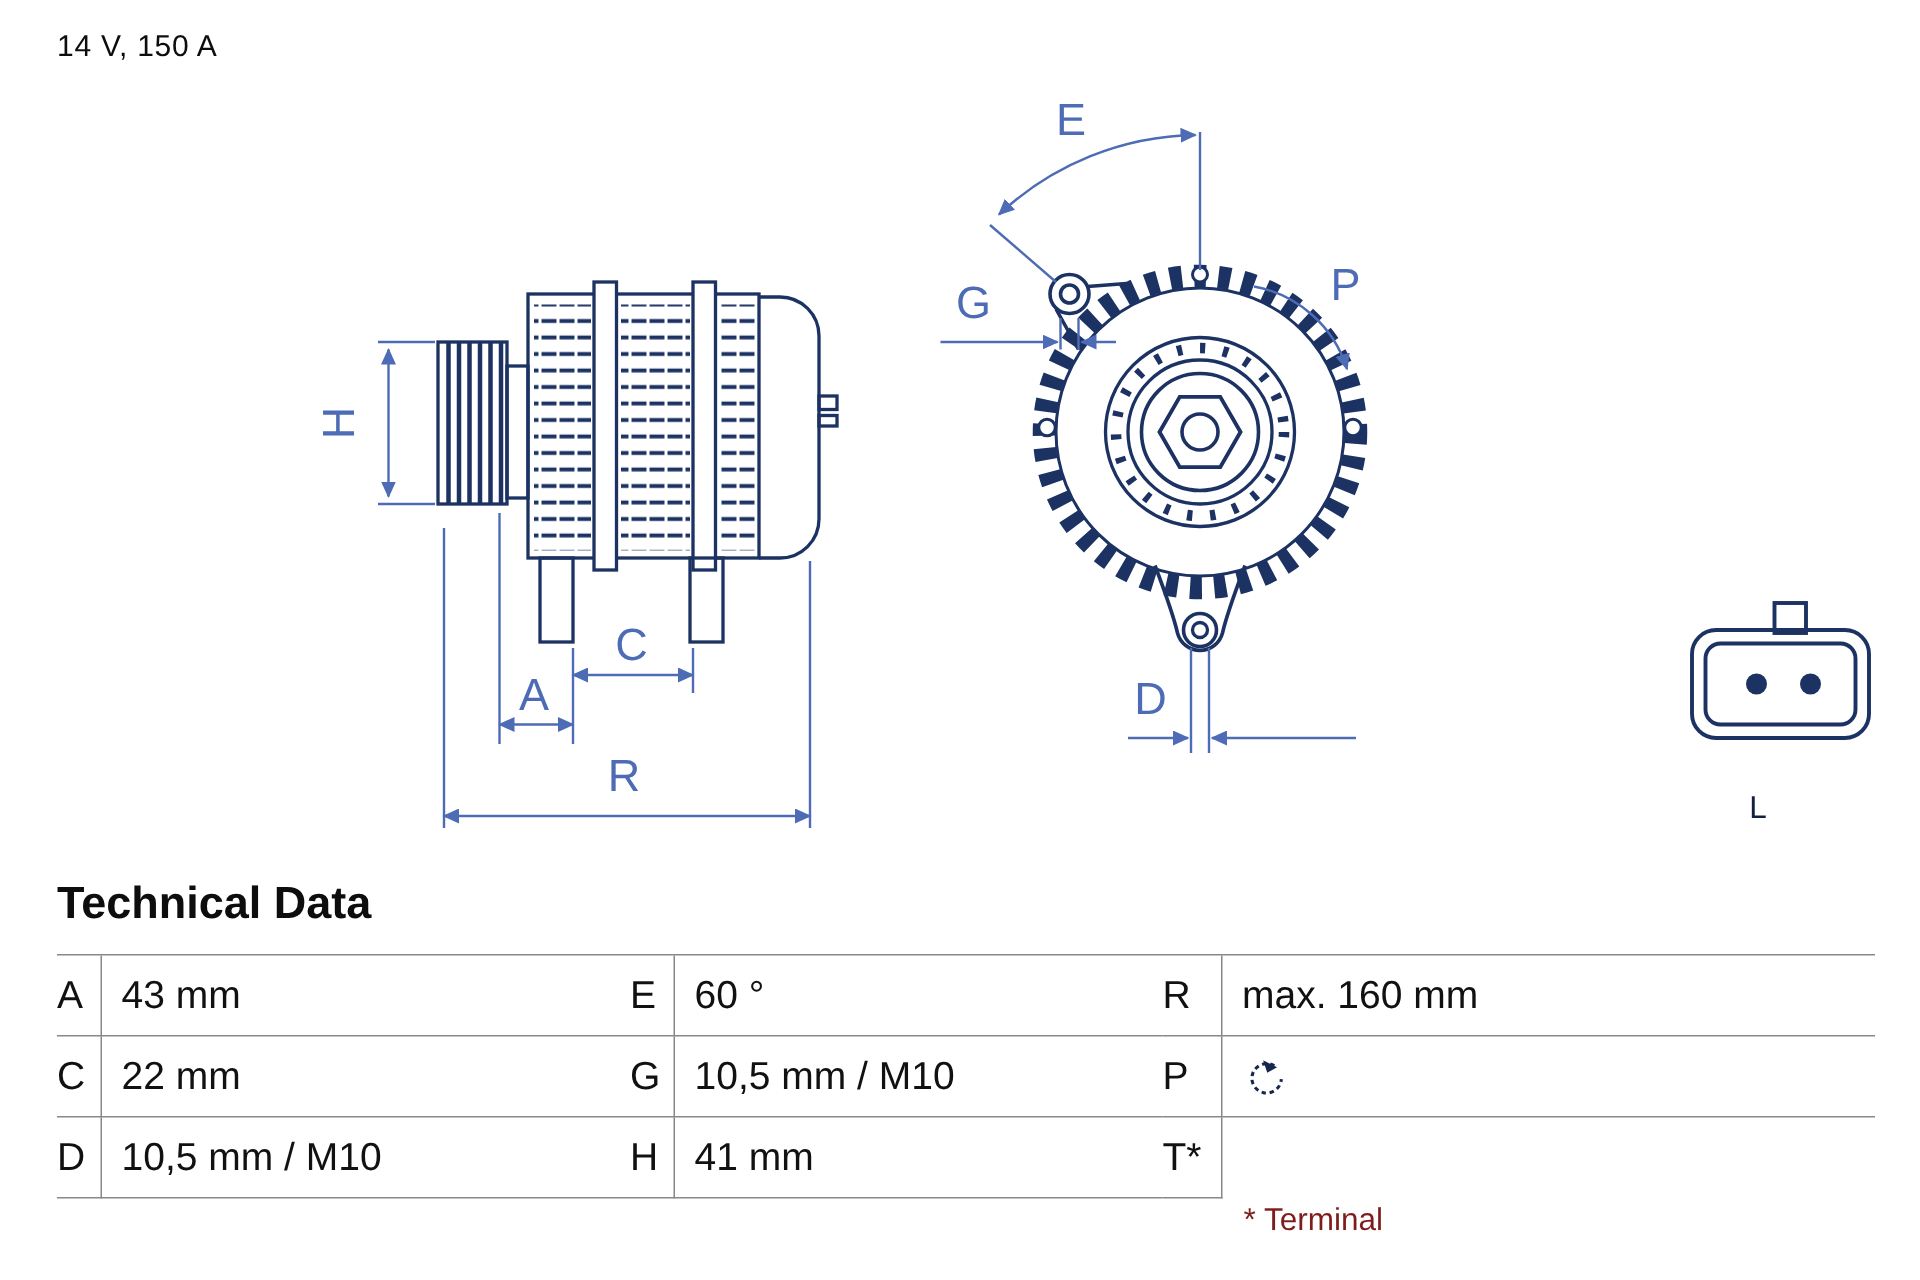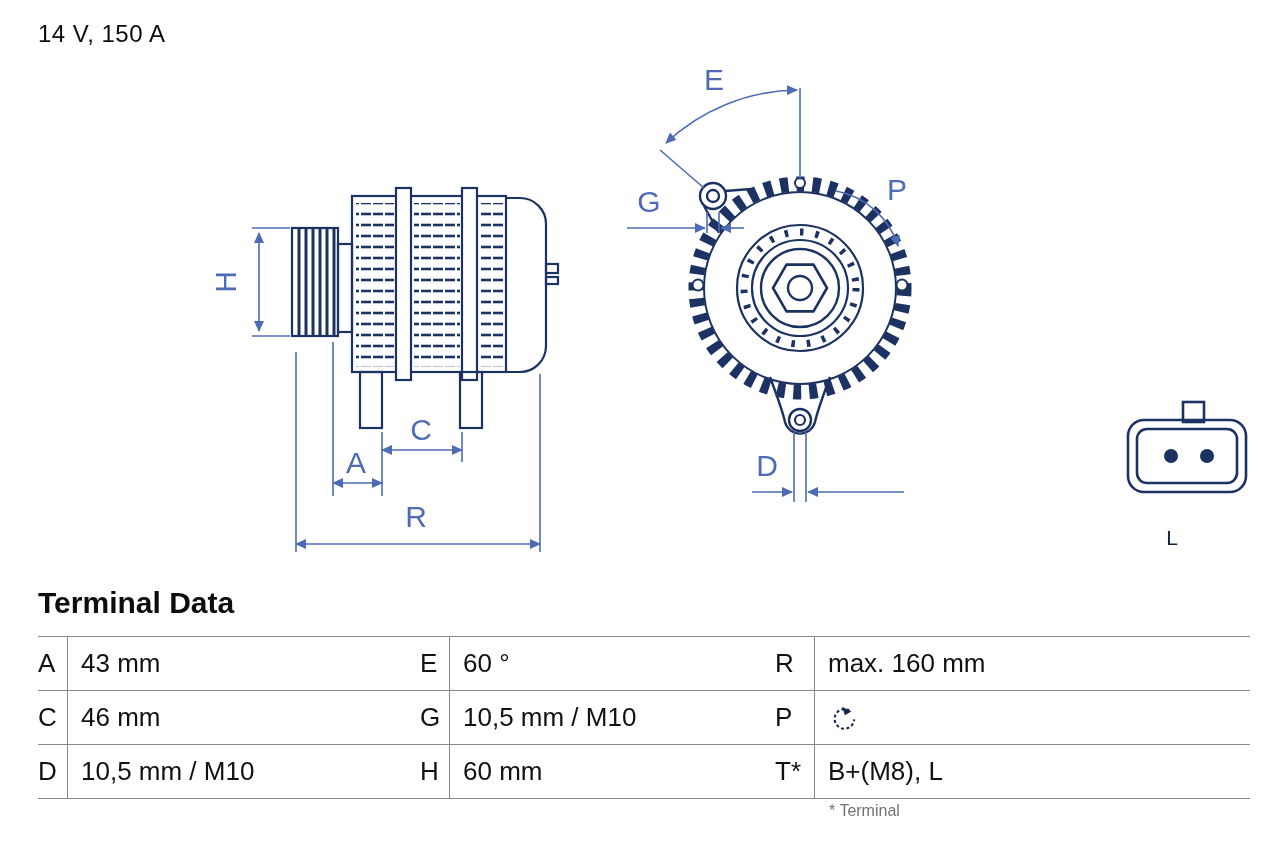--- a/index.html
+++ b/index.html
@@ -3,21 +3,21 @@
 <meta charset="utf-8">
 <style>
   * { margin:0; padding:0; box-sizing:border-box; }
   html,body { background:#fff; }
   body {
     width:1280px; height:853px; position:relative; overflow:hidden;
     font-family:"Liberation Sans", sans-serif; color:#1a1a1a;
   }
   .rating {
     position:absolute; left:38px; top:20px;
-    font-size:24px; color:#0d0d0d; letter-spacing:0.5px;
+    font-size:20px; color:#0d0d0d; letter-spacing:0.5px;
   }
   .drawing { position:absolute; left:0; top:0; }
   svg text { font-family:"Liberation Sans", sans-serif; }
   .td-title {
     position:absolute; left:38px; top:586px;
     font-size:30px; font-weight:bold; color:#0d0d0d;
   }
   .spec-table {
     position:absolute; left:38px; top:636px; width:1212px;
     display:grid;
@@ -26,21 +26,21 @@
   }
   .cell {
     height:54px; display:flex; align-items:center;
     font-size:26px; border-bottom:1px solid #888; color:#111;
   }
   .cell.key { border-right:1px solid #888; }
   .cell.val { padding-left:13px; }
   .rot { width:30px; height:28px; display:block; }
   .footnote {
     position:absolute; left:829px; top:802px;
-    font-size:16px; color:#737373;
+    font-size:21px; color:#7f1d1d;
   }
 </style>
 </head>
 <body>
 
 <div class="rating">14 V, 150 A</div>
 
 <svg class="drawing" width="1280" height="570" viewBox="0 0 1280 570">
   <defs>
     <marker id="arr" markerWidth="12" markerHeight="10" refX="10" refY="5" orient="auto-start-reverse" markerUnits="userSpaceOnUse">
@@ -135,44 +135,43 @@
   <g stroke="#1c3263" fill="none" stroke-width="2.6">
     <rect x="1183" y="402" width="21" height="20"></rect>
     <rect x="1128" y="420" width="118" height="72" rx="16"></rect>
     <rect x="1137" y="429" width="100" height="54" rx="10"></rect>
     <circle cx="1171" cy="456" r="7" fill="#1c3263" stroke="none"></circle>
     <circle cx="1207" cy="456" r="7" fill="#1c3263" stroke="none"></circle>
   </g>
   <text x="1172" y="545" font-size="21" fill="#13213f" text-anchor="middle">L</text>
 </svg>
 
-<h2 class="td-title">Terminal Data</h2>
+<h2 class="td-title">Technical Data</h2>
 
 <div class="spec-table">
 
   <div class="cell key">A</div>
   <div class="cell val">43 mm</div>
   <div class="cell key">E</div>
   <div class="cell val">60 °</div>
   <div class="cell key">R</div>
   <div class="cell val">max. 160 mm</div>
 
   <div class="cell key">C</div>
-  <div class="cell val">46 mm</div>
+  <div class="cell val">22 mm</div>
   <div class="cell key">G</div>
   <div class="cell val">10,5 mm / M10</div>
   <div class="cell key">P</div>
   <div class="cell val">
     <svg class="rot" viewBox="0 0 32 30">
       <path d="M23,7 A10.5,10.5 0 1 0 28,16.5" fill="none" stroke="#16274d" stroke-width="2.2" stroke-dasharray="3.2 2.6"></path>
       <path d="M25,8 L15,3 L18,12 Z" fill="#16274d"></path>
     </svg>
   </div>
 
   <div class="cell key">D</div>
   <div class="cell val">10,5 mm / M10</div>
   <div class="cell key">H</div>
-  <div class="cell val">60 mm</div>
+  <div class="cell val">41 mm</div>
   <div class="cell key">T*</div>
-  <div class="cell val">B+(M8), L</div>
 </div>
 
 <div class="footnote">* Terminal</div>
 
 </body></html>

